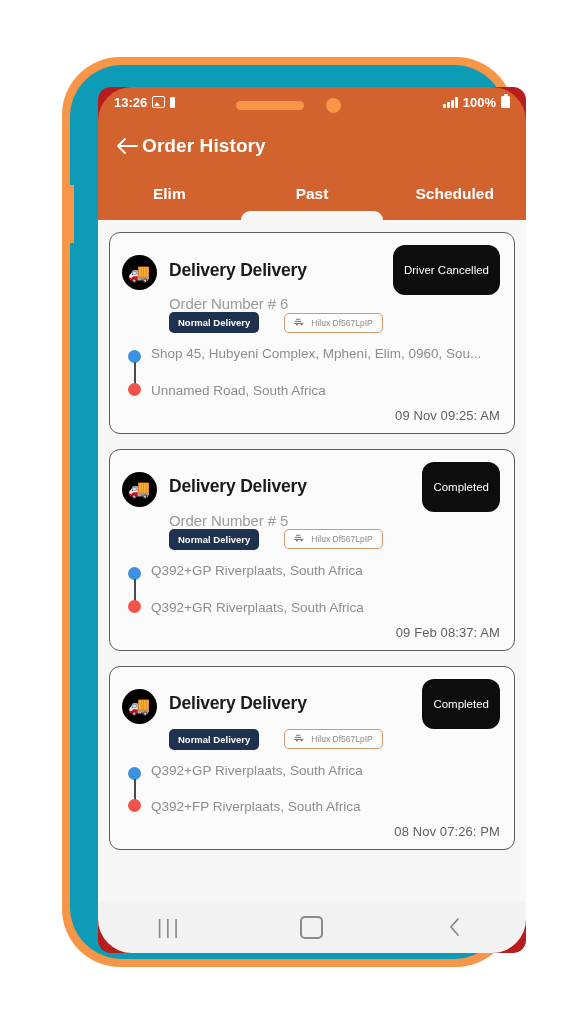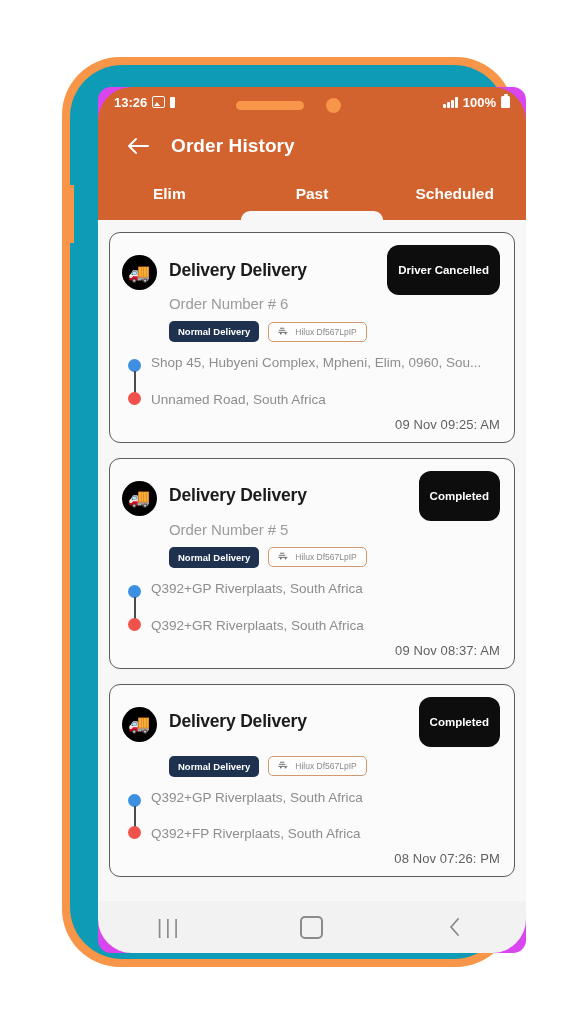--- a/index.html
+++ b/index.html
@@ -43,21 +43,21 @@
 
   
   #screen {
     position: absolute;
     left: 28px;
     top: 22px;
     width: 428px;
     height: 866px;
     border-radius: 13px;
     overflow: hidden;
-    background: #d946ef;
+    background: #b91c1c;
   }
 
   
   #notch {
     position: absolute;
     left: 50%;
     transform: translateX(-50%);
     top: 27px;
     width: 176px;
     height: 26px;
@@ -152,22 +152,21 @@
   }
 
   
   #title-row {
     position: absolute;
     left: 0; right: 0; top: 40px;
     height: 38px;
     display: flex;
     align-items: center;
     padding-left: 14px;
-    gap: 18px;
-    margin-left: 11px;
+    gap: 0;
   }
   #back-button {
     width: 30px; height: 30px;
     display: flex; align-items: center; justify-content: center;
     cursor: pointer;
   }
   #page-title {
     color: #ffffff;
     font-size: 19px;
     font-weight: 600;
@@ -254,36 +253,35 @@
   .order-title {
     font-size: 17.5px;
     font-weight: bold;
     color: #1b1b1b;
     letter-spacing: -0.2px;
   }
   .status-badge {
     background: #0d0d0d;
     color: #ffffff;
     font-size: 11.5px;
-    font-weight: 700;
+    font-weight: 400;
     padding: 19px 11px;
     border-radius: 12px;
     white-space: nowrap;
   }
   .order-number {
     font-size: 15px;
     color: #9b9b9b;
     letter-spacing: -0.1px;
   }
 
   .chips {
     display: flex;
     align-items: center;
-    gap: 9px;
-    margin-top: 9px;
+    gap: 25px;
   }
   .chip-type {
     background: #1e3250;
     color: #ffffff;
     font-size: 9.5px;
     font-weight: bold;
     padding: 5px 9px;
     border-radius: 5px;
     white-space: nowrap;
   }
@@ -496,21 +494,21 @@
           </div>
           <div class="route">
             <div class="route-rail">
               <div class="dot start"></div>
               <div class="rail-line"></div>
               <div class="dot end"></div>
             </div>
             <div class="addr pickup">Q392+GP Riverplaats, South Africa</div>
             <div class="addr dropoff">Q392+GR Riverplaats, South Africa</div>
           </div>
-          <div class="card-footer">09 Nov  08:37: AM</div>
+          <div class="card-footer">09 Feb  08:37: AM</div>
         </div>
 
         <div class="order-card">
           <div class="card-top">
             <div class="avatar">🚚</div>
             <div class="card-main">
               <div class="title-line">
                 <div class="order-title">Delivery Delivery</div>
                 <div class="status-badge">Completed</div>
               </div>

